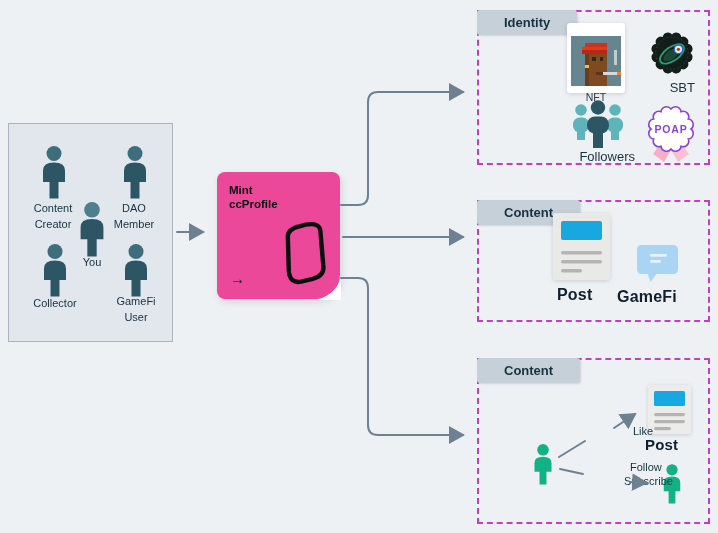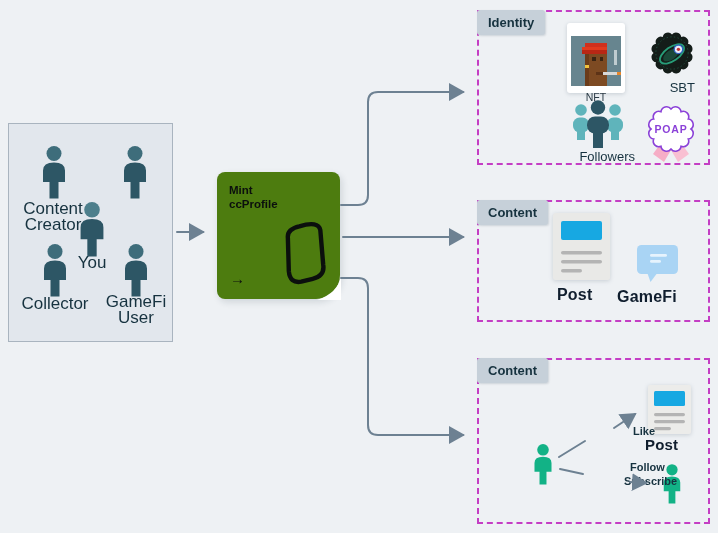--- a/index.html
+++ b/index.html
@@ -19,27 +19,27 @@
   }
   
   .panel {
     position: absolute; left: 8px; top: 123px;
     width: 165px; height: 219px;
     background: #e2e7ed; border: 1px solid #a9b4bf;
   }
   .panel .person { position: absolute; }
   .actor-label {
     position: absolute; text-align: center;
-    font-size: 17px; font-weight: 500; line-height: 15.5px; color: #16323f;
+    font-size: 11px; font-weight: 500; line-height: 15.5px; color: #16323f;
   }
   
   .mint {
     position: absolute; left: 217px; top: 172px;
     width: 123px; height: 127px;
-    background: #4d7c0f;
+    background: #ec4899;
     border-radius: 8px 8px 24px 8px;
     box-shadow: 2px 3px 7px rgba(20,40,60,.14);
   }
   .mint-label {
     position: absolute; left: 12px; top: 11px;
     font-size: 11.5px; font-weight: 700; line-height: 14px;
     color: #0b0f0d; white-space: pre-line;
   }
   .mint-blob { position: absolute; left: 68px; top: 48px; }
   .mint-arrow {
@@ -52,35 +52,35 @@
     position: absolute; left: 477px; width: 233px;
     border: 2px dashed #c43ec4;
   }
   .sec-identity { top: 10px;  height: 155px; }
   .sec-content  { top: 200px; height: 122px; }
   .sec-connect  { top: 358px; height: 166px; }
   .tab {
     position: absolute; left: -2px; top: -2px;
     background: #c6d0d9; color: #16323f;
     font-size: 13px; font-weight: 600;
-    padding: 5px 11px; border-radius: 3px;
+    padding: 5px 27px; border-radius: 3px;
     box-shadow: 1px 1px 2px rgba(30,50,70,.15);
   }
   .sec-item { position: absolute; }
   .icon-caption {
     position: absolute; text-align: right;
     font-size: 13px; font-weight: 500; color: #16323f;
   }
   .big-caption {
     position: absolute; text-align: left;
     font-size: 16px; font-weight: 700; color: #101e2e; letter-spacing: .2px;
   }
   .small-caption {
     position: absolute;
-    font-size: 11px; font-weight: 700; color: #16323f; padding-left: 42px;
+    font-size: 11px; font-weight: 400; color: #16323f; padding-left: 42px;
   }
   .nft-card {
     position: absolute;
     width: 58px; height: 70px; background: #ffffff;
     border-radius: 3px; box-shadow: 0 1px 4px rgba(30,50,70,.18);
     text-align: center; padding-top: 13px;
   }
   .nft-card .nft-label { font-size: 10.5px; font-weight: 500; color: #2b3a45; margin-top: 1px; }
   .doc-shadow { filter: drop-shadow(0 1px 2px rgba(30,50,70,.18)); }
   .connectors {
@@ -110,20 +110,21 @@
     <svg class="person" style="left:34px;top:120px" width="24" height="53" viewBox="0 0 24 53">
       <circle cx="12" cy="7.5" r="7.5" fill="#3e6d7b"></circle>
       <path d="M1,36 V24.5 Q1,16.5 12,16.5 Q23,16.5 23,24.5 V36 H16.5 V52.5 H7.5 V36 Z" fill="#2d5665"></path>
     </svg>
     <svg class="person" style="left:115px;top:120px" width="24" height="53" viewBox="0 0 24 53">
       <circle cx="12" cy="7.5" r="7.5" fill="#3e6d7b"></circle>
       <path d="M1,36 V24.5 Q1,16.5 12,16.5 Q23,16.5 23,24.5 V36 H16.5 V52.5 H7.5 V36 Z" fill="#2d5665"></path>
     </svg>
 
     <div class="actor-label" style="left:13px;top:77px;width:62px">Content Creator</div>
+    <div class="actor-label" style="left:94px;top:77px;width:62px">DAO Member</div>
     <div class="actor-label" style="left:68px;top:131px;width:30px">You</div>
     <div class="actor-label" style="left:11px;top:172px;width:70px">Collector</div>
     <div class="actor-label" style="left:96px;top:170px;width:62px">GameFi User</div>
   </div>
 
   <div class="mint">
     <div class="mint-label">Mint
 ccProfile</div>
     <svg class="mint-blob" width="42" height="68" viewBox="0 0 44 70">
       <path d="M15,6 Q35,0 37,10 L40,46 Q42,58 29,61 L17,64 Q5,66 4,53 L3,18 Q2,9 15,6 Z" fill="none" stroke="#0b0f0d" stroke-width="4.6" stroke-linejoin="round"></path>

